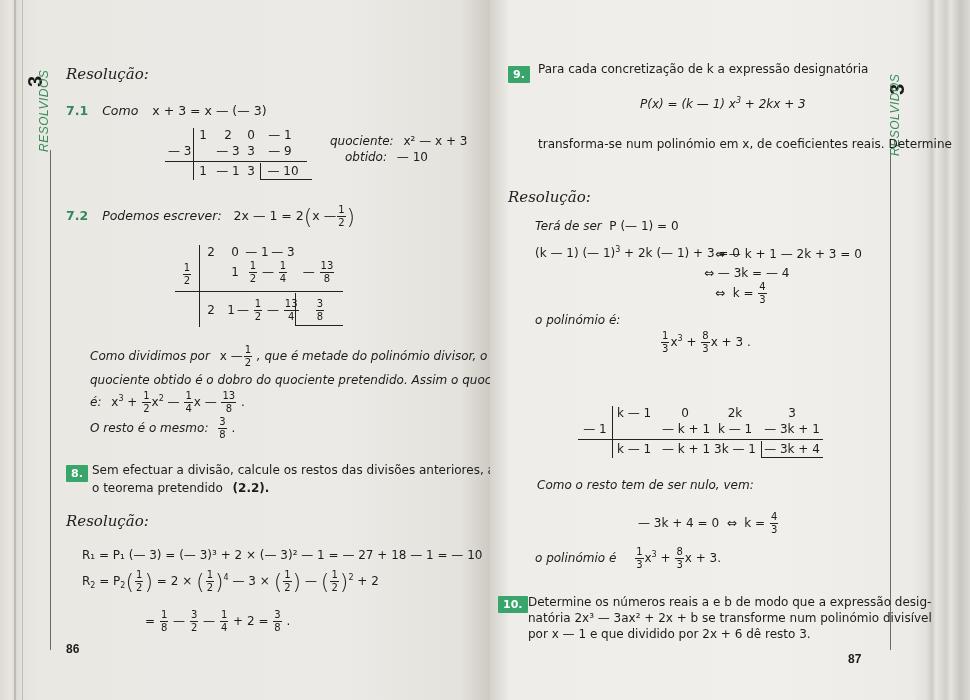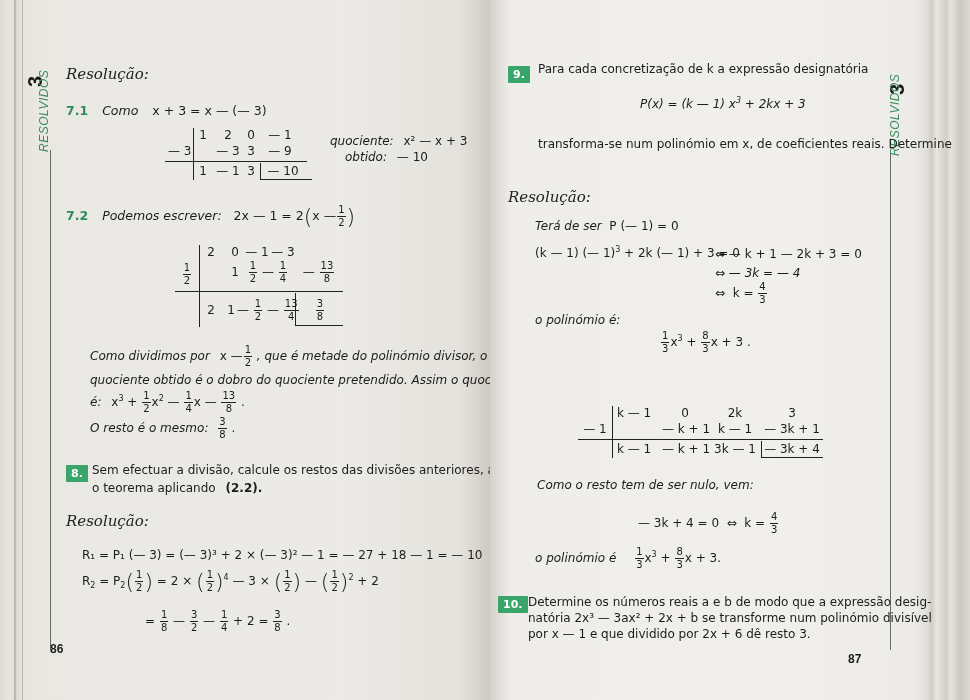--- a/index.html
+++ b/index.html
@@ -191,21 +191,21 @@
           <span class="n">3</span>
           <span class="d">8</span>
         </span><span> .</span>
     </div>
 
     <div class="abs" style="left:66px; top:462px;">
       <span class="badge">8.</span>
     </div>
     <div class="abs t12" style="left:92px; top:463px;">Sem efectuar a divisão, calcule os restos das divisões anteriores, aplicando</div>
     <div class="abs t12" style="left:92px; top:481px;">
-      <span>o teorema aplicando</span>
+      <span>o teorema pretendido</span>
       <b style="margin-left:6px;">(2.2).</b>
     </div>
 
     <div class="abs script" style="left:66px; top:512px;">Resolução:</div>
 
     <div class="abs t12" style="left:82px; top:548px;">R₁ = P₁ (— 3) = (— 3)³ + 2 × (— 3)² — 1 = — 27 + 18 — 1 = — 10</div>
     <div class="abs t12" style="left:82px; top:570px;">
       R<sub>2</sub> = P<sub>2</sub><span class="paren">(</span><span class="frac">
           <span class="n">1</span>
           <span class="d">2</span>
@@ -229,41 +229,41 @@
           <span class="d">2</span>
         </span> — <span class="frac">
           <span class="n">1</span>
           <span class="d">4</span>
         </span> + 2 = <span class="frac">
           <span class="n">3</span>
           <span class="d">8</span>
         </span> .
     </div>
 
-    <div class="pagenum" style="left:50px; top:642px;text-align:center;">86</div>
+    <div class="pagenum" style="left:66px; top:642px;text-align:center;">86</div>
   </div>
 
   <div class="page page-right">
     <div class="margin-rule" style="left:400px; top:150px; height:500px;"></div>
     <div class="side-num" style="left:402px; top:78px; transform:rotate(-90deg);">3</div>
     <div class="side-tab" style="left:398px; top:156px; transform:rotate(-90deg);">RESOLVIDOS</div>
 
     <div class="abs" style="left:18px; top:63px;">
       <span class="badge">9.</span>
     </div>
     <div class="abs t12" style="left:48px; top:62px;">Para cada concretização de  k  a expressão designatória</div>
     <div class="abs t12 ital" style="left:150px; top:96px;">P(x) = (k — 1) x<sup>3</sup> + 2kx + 3</div>
     <div class="abs t12" style="left:48px; top:137px;">transforma-se num polinómio em  x,  de coeficientes reais. Determine</div>
 
     <div class="abs script" style="left:18px; top:188px;">Resolução:</div>
 
     <div class="abs t12" style="left:45px; top:219px;"><span class="ital">Terá de ser</span> &nbsp;P (— 1) = 0</div>
     <div class="abs t12" style="left:45px; top:245px;">(k — 1) (— 1)<sup>3</sup> + 2k (— 1) + 3 = 0</div>
     <div class="abs t12" style="left:225px; top:247px;">⇔  — k + 1 — 2k + 3 = 0</div>
-    <div class="abs t12" style="left:225px; top:266px;font-style:italic;">⇔  — 3k = — 4</div>
+    <div class="abs t12" style="left:214px; top:266px;">⇔  — 3k = — 4</div>
     <div class="abs t12" style="left:225px; top:282px;">⇔ &nbsp;k = <span class="frac">
           <span class="n">4</span>
           <span class="d">3</span>
         </span></div>
 
     <div class="abs t12 ital" style="left:45px; top:313px;">o polinómio é:</div>
     <div class="abs t12" style="left:170px; top:331px;">
       <span class="frac">
           <span class="n">1</span>
           <span class="d">3</span>

